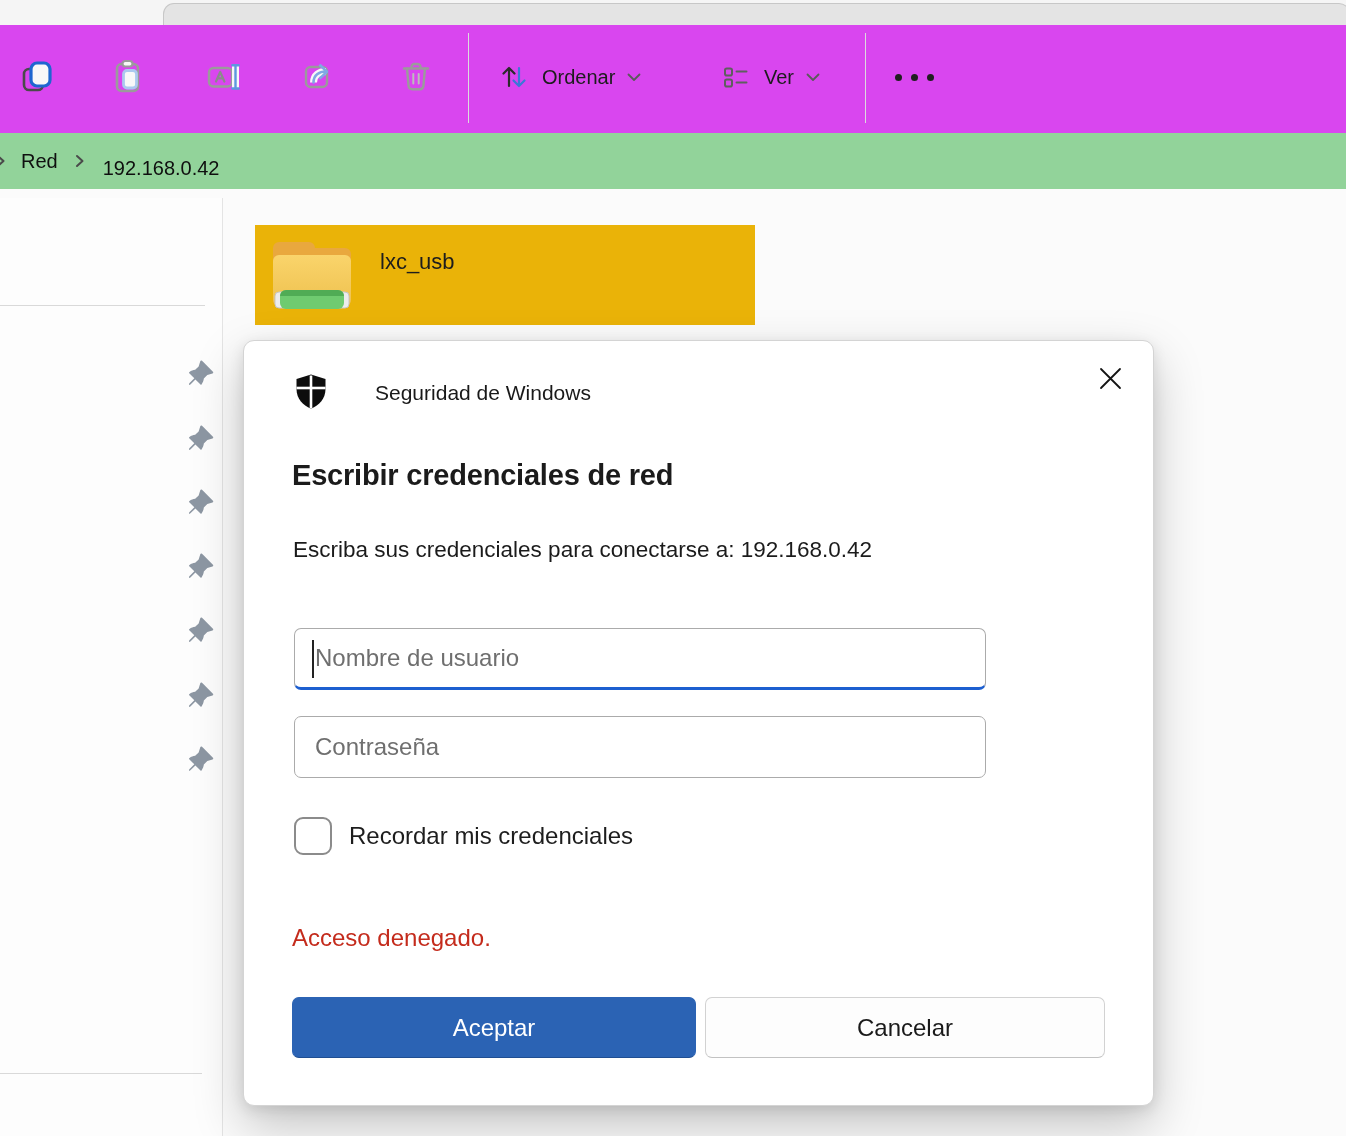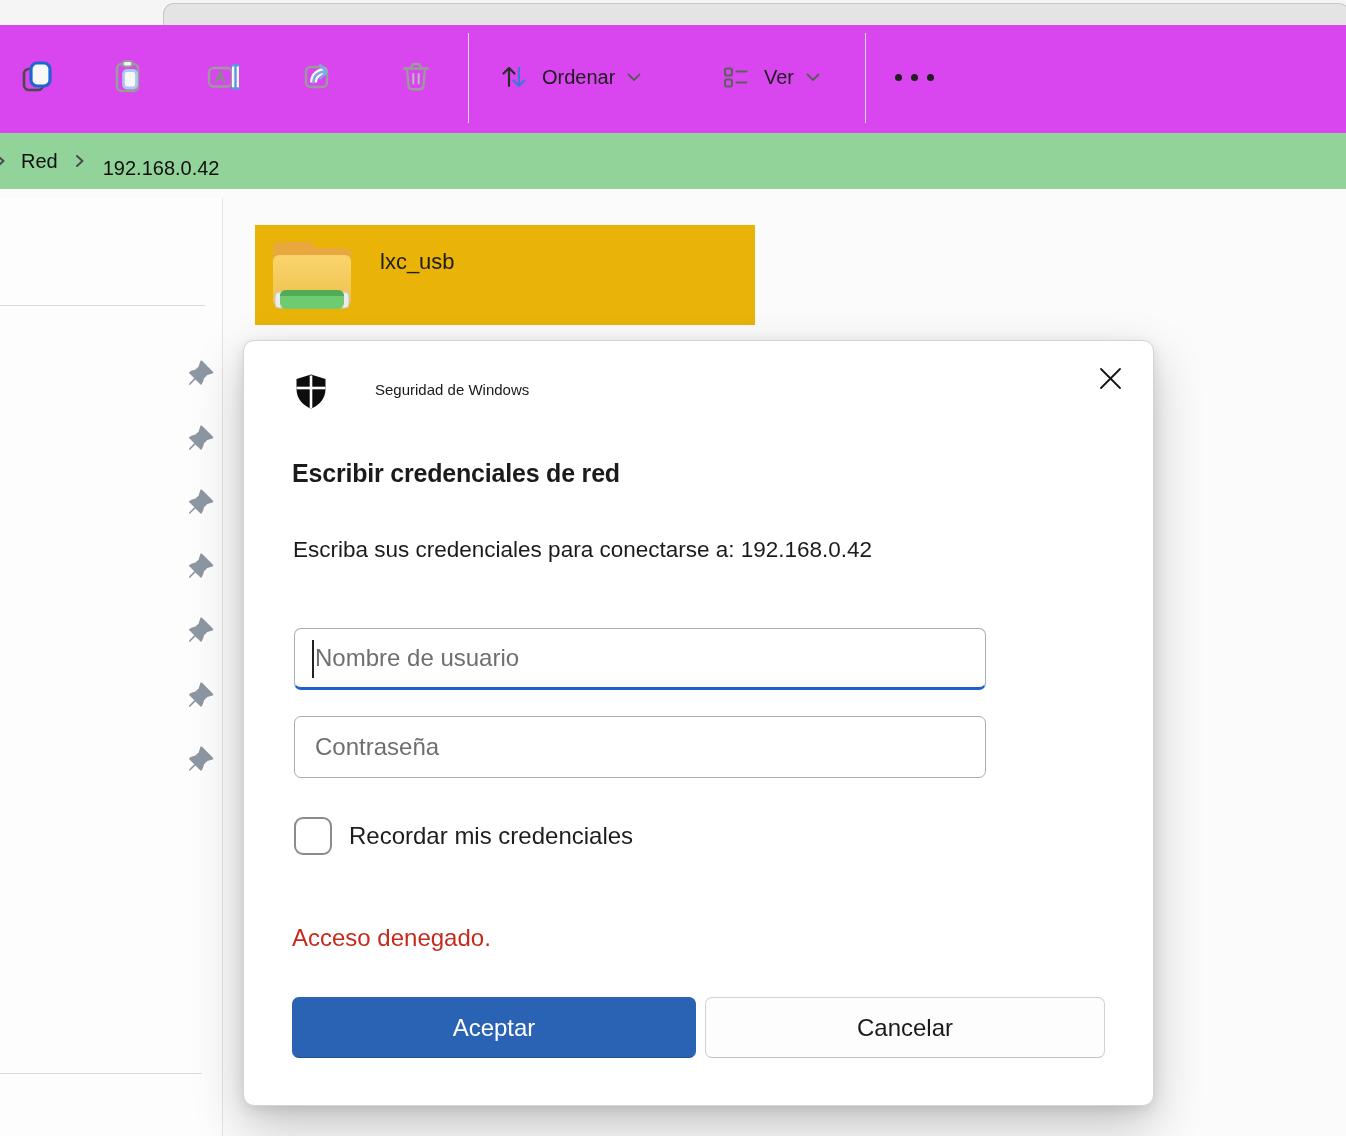--- a/index.html
+++ b/index.html
@@ -53,28 +53,28 @@
   .folder-icon { position:absolute; left:12px; top:9px; }
   .folder-label { position:absolute; left:125px; top:24px; font-size:22px; color:#1d1d1d; }
   
   .dialog {
     position:absolute; left:243px; top:340px; width:911px; height:766px;
     background:#ffffff; border:1px solid #d4d4d4; border-radius:11px;
     box-shadow:0 20px 50px rgba(0,0,0,.22), 0 4px 14px rgba(0,0,0,.10);
     box-sizing:border-box;
   }
   .dlg-app-icon { position:absolute; left:50px; top:32px; }
-  .dlg-app-title { position:absolute; left:131px; top:40px; font-size:15px; color:#191919; }
+  .dlg-app-title { position:absolute; left:131px; top:40px; font-size:21px; color:#191919; }
   .dlg-close {
     position:absolute; left:846px; top:17px; width:40px; height:40px;
     display:flex; align-items:center; justify-content:center; border-radius:6px; cursor:default;
   }
   .dlg-title {
     position:absolute; left:48px; top:118px; margin:0;
-    font-size:25px; font-weight:bold; color:#1b1b1b; letter-spacing:-0.2px;
+    font-size:29px; font-weight:bold; color:#1b1b1b; letter-spacing:-0.2px;
   }
   .dlg-sub { position:absolute; left:49px; top:196px; font-size:22.5px; color:#1b1b1b; }
   .field-wrap { position:absolute; left:50px; width:692px; height:62px; }
   .field-wrap.username { top:287px; }
   .field-wrap.password { top:375px; }
   input.cred {
     width:100%; height:100%; box-sizing:border-box;
     border:1px solid #ababab; border-radius:7px; background:#fff;
     font-family:"Liberation Sans", sans-serif; font-size:24px; color:#1b1b1b;
     padding:0 20px; outline:none;

